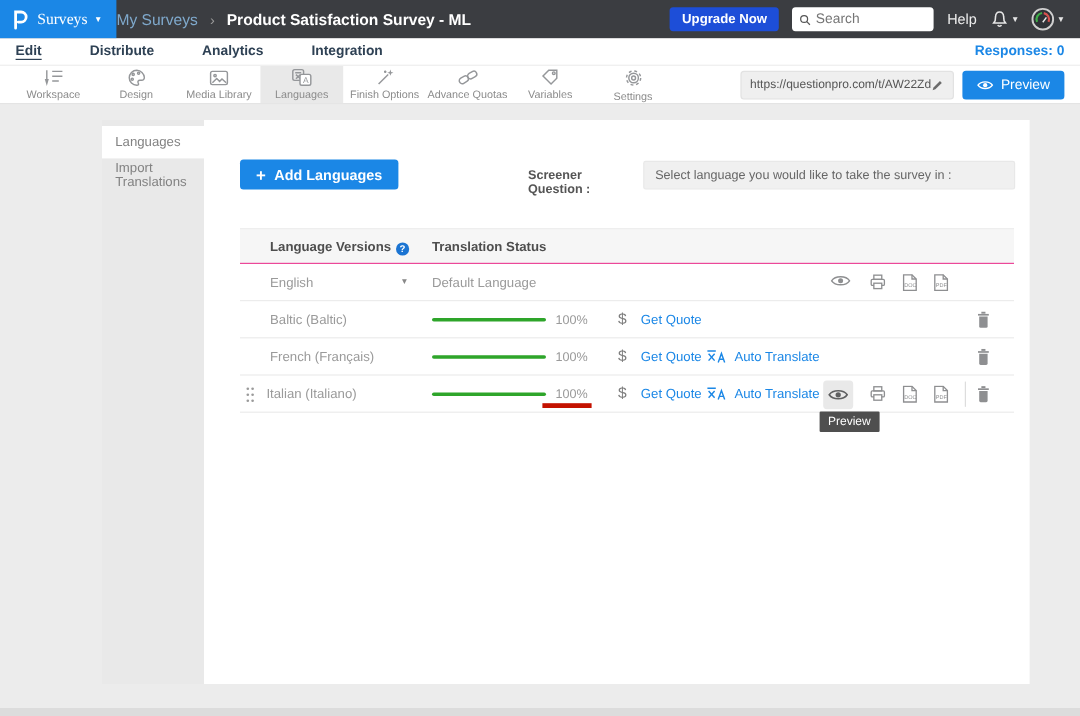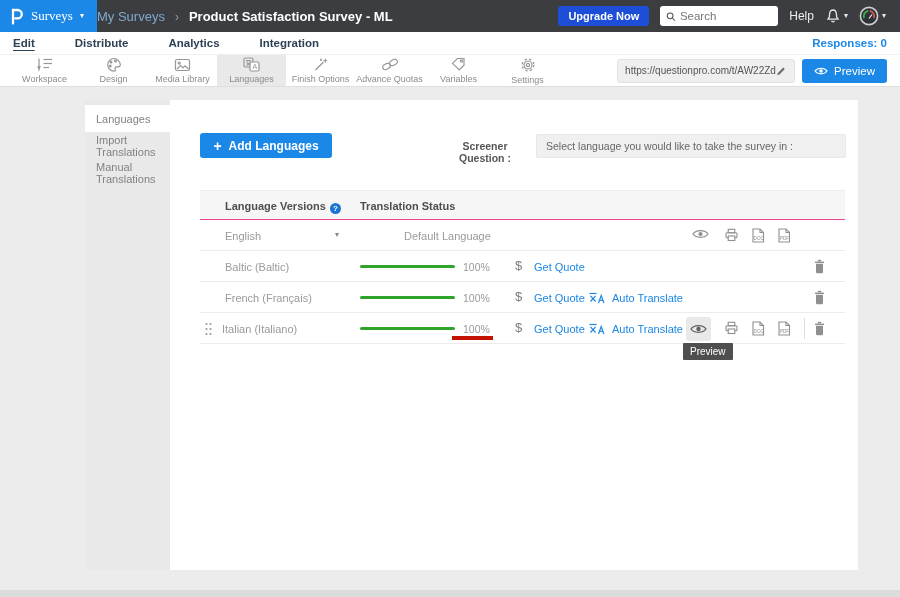--- a/index.html
+++ b/index.html
@@ -42,33 +42,33 @@
 
   
   .panel { position:absolute; left:85px; top:100px; width:773px; height:470px; display:flex; }
   .sidebar { width:85px; background:#e9e9e9; padding-top:5px; }
   .side-item { height:27px; display:flex; align-items:center; padding-left:11px; font-size:11px; color:#828282; cursor:pointer; }
   .side-item.active { background:#fff; }
   .content { flex:1; background:#fff; position:relative; }
 
   .add-btn { position:absolute; left:30px; top:33px; width:132px; height:25px; background:#1b87e6; border:none; border-radius:3px; color:#fff; font-size:12px; font-weight:bold; font-family:inherit; display:flex; align-items:center; justify-content:center; gap:7px; cursor:pointer; }
   .add-btn .plus { font-size:14px; font-weight:bold; }
-  .screener-label { position:absolute; left:270px; top:40px; width:90px; text-align:center; font-size:10.5px; font-weight:bold; color:#555; }
+  .screener-label { position:absolute; left:270px; top:40px; width:90px; text-align:left; font-size:10.5px; font-weight:bold; color:#555; }
   .screener-select { position:absolute; left:366px; top:34px; width:310px; height:24px; background:#f0f0f0; border:1px solid #e8e8e8; border-radius:2px; display:flex; align-items:center; padding:0 9px; font-size:10.5px; color:#666; cursor:pointer; }
 
   
   .table { position:absolute; left:30px; top:90px; width:645px; }
   .thead { position:relative; height:30px; background:#f6f6f6; border-top:1px solid #eee; border-bottom:1px solid #ec4899; }
   .th { position:absolute; top:9px; font-size:11px; font-weight:bold; color:#4e4e4e; }
   .qmark { display:inline-flex; align-items:center; justify-content:center; width:11px; height:11px; border-radius:50%; background:#1b74d2; color:#fff; font-size:8px; font-weight:bold; margin-left:4px; vertical-align:-1px; cursor:pointer; }
   .trow { position:relative; height:31px; border-bottom:1px solid #ececec; }
   .trow > * { position:absolute; }
   .lang { left:25px; top:10px; font-size:11px; color:#9a9a9a; }
   .lang-caret { left:135px; top:10px; font-size:8px; color:#888; cursor:pointer; }
-  .status { left:160px; top:10px; font-size:11px; color:#9a9a9a;margin-left:44px; }
+  .status { left:160px; top:10px; font-size:11px; color:#9a9a9a; }
   .pbar { left:160px; top:14px; width:95px; height:3px; border-radius:2px; background:#2ea52a; }
   .pct { left:263px; top:10px; font-size:10.5px; color:#9a9a9a; }
   .dollar { left:315px; top:7px; font-size:13px; color:#7d7d7d; }
   .link { font-size:11px; color:#1b87e6; cursor:pointer; text-decoration:none; }
   .gq { left:334px; top:10px; }
   .ati { left:388px; top:9px; cursor:pointer; }
   .at { left:412px; top:10px; }
   .drag { left:4px; top:9px; cursor:grab; }
   .ico { top:8px; cursor:pointer; color:#8e8f91; }
   .ico svg { display:block; }
@@ -223,21 +223,20 @@
           </svg>
         <span>Preview</span>
       </button>
     </div>
   </div>
 
   <div class="panel">
     <aside class="sidebar">
       <div class="side-item active">Languages</div>
       <div class="side-item">Import Translations</div>
-      <div class="side-item">Manual Translations</div>
     </aside>
 
     <section class="content">
       <button class="add-btn">
         <span class="plus">+</span>
         <span>Add Languages</span>
       </button>
       <div class="screener-label">Screener Question :</div>
       <div class="screener-select">Select language you would like to take the survey in :</div>
 

